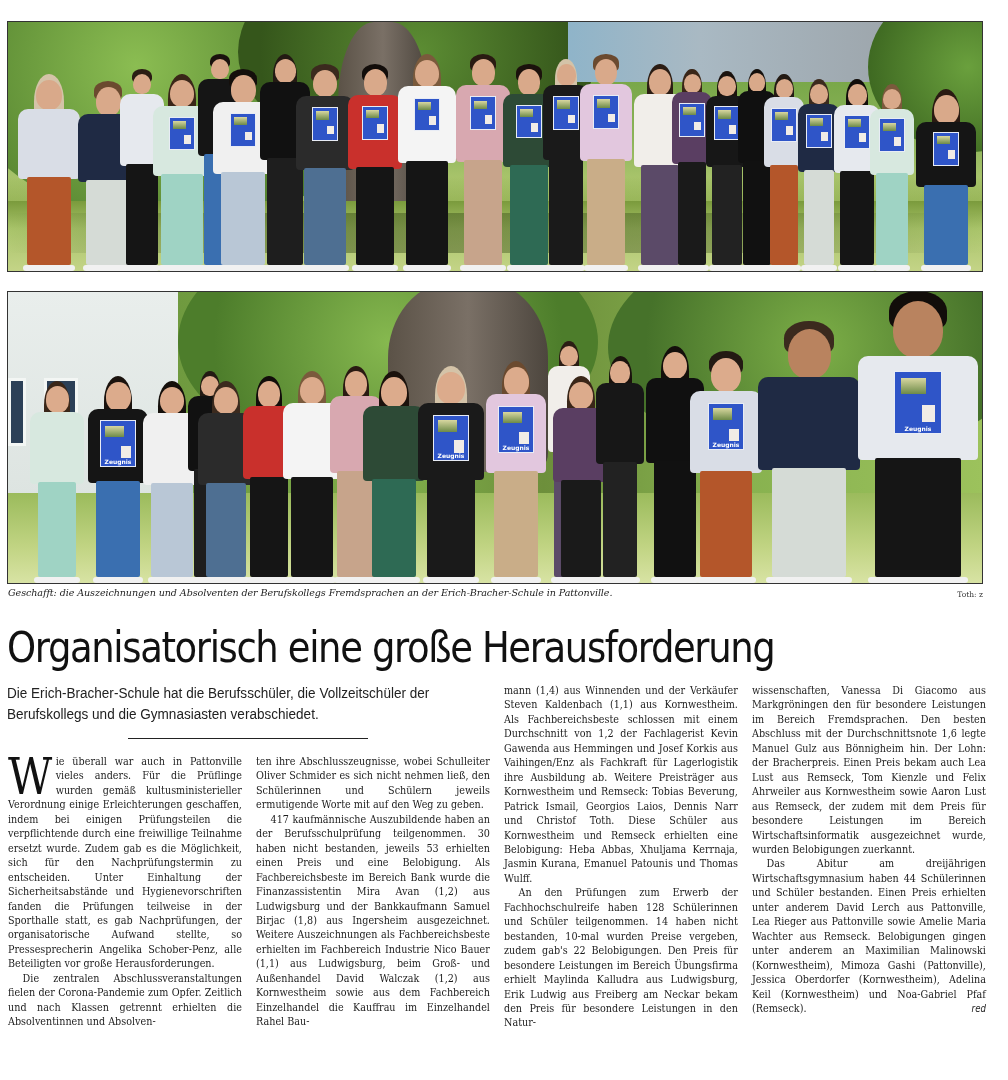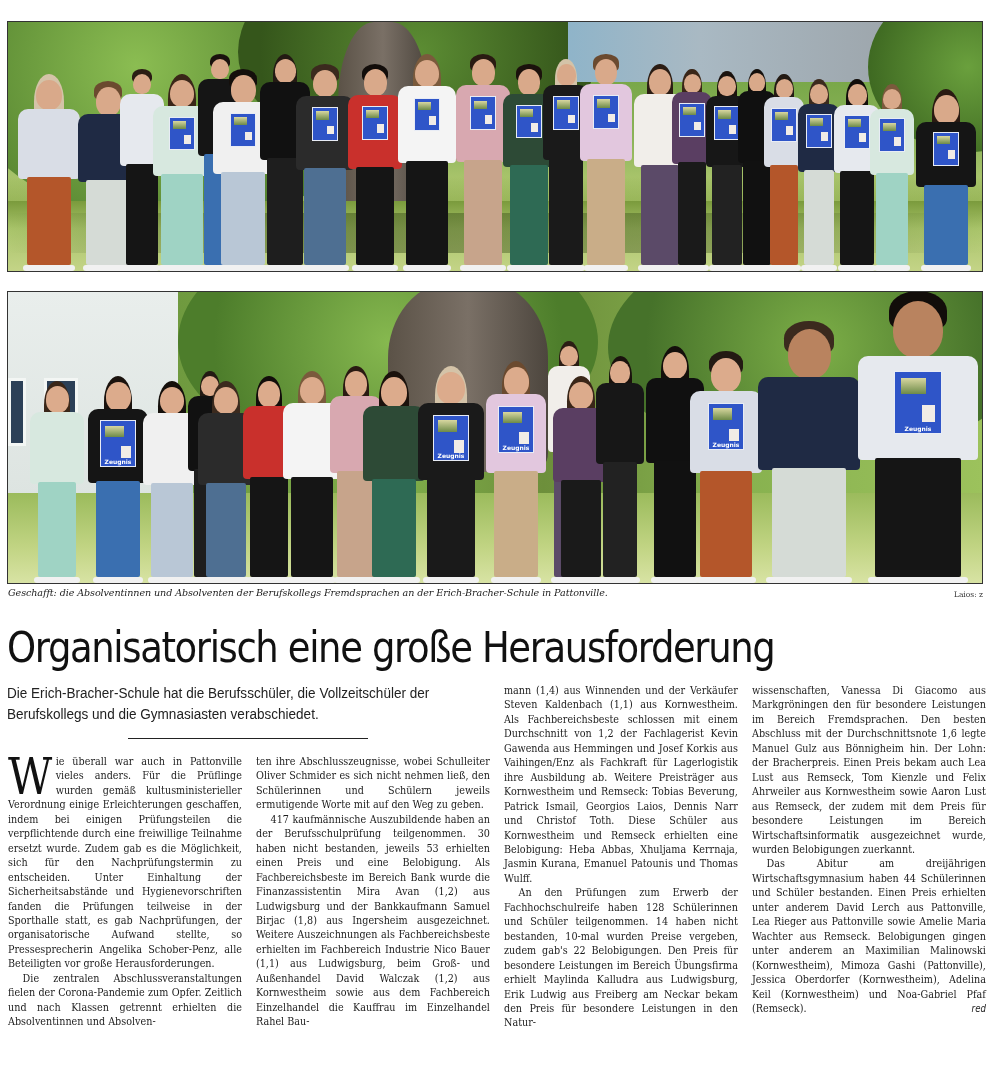--- a/index.html
+++ b/index.html
@@ -445,22 +445,22 @@
         <div class="shoes" style="left: 9.6px; bottom: 0px; width: 100.8px;"></div>
         <div class="folder" style="left: 36px; top: 78.16px; width: 48px; height: 62.4px;">
           <div class="pic"></div>
           <div class="portrait"></div>
           <div class="ztext">Zeugnis</div>
         </div>
       </div>
     </div>
 </div>
 
-<div id="caption">Geschafft: die Absolventinnen und Absolventen der Berufskollegs Fremdsprachen an der Erich-Bracher-Schule in Pattonville.</div>
-<div id="photo-credit">Laios: z</div>
+<div id="caption">Geschafft: die Auszeichnungen und Absolventen der Berufskollegs Fremdsprachen an der Erich-Bracher-Schule in Pattonville.</div>
+<div id="photo-credit">Toth: z</div>
 
 <h1 id="headline">Organisatorisch eine große Herausforderung</h1>
 <p id="subhead">Die Erich-Bracher-Schule hat die Berufsschüler, die Vollzeitschüler der Berufskollegs und die Gymnasiasten verabschiedet.</p>
 <div id="subhead-rule"></div>
 
 <div id="col1" class="col">
   <div class="inner">
     <p><span class="dropcap">W</span><span>ie überall war auch in Pattonville vieles anders. Für die Prüflinge wurden gemäß kultusministerieller Verordnung einige Erleichterungen geschaffen, indem bei einigen Prüfungsteilen die verpflichtende durch eine freiwillige Teilnahme ersetzt wurde. Zudem gab es die Möglichkeit, sich für den Nachprüfungstermin zu entscheiden. Unter Einhaltung der Sicherheitsabstände und Hygienevorschriften fanden die Prüfungen teilweise in der Sporthalle statt, es gab Nachprüfungen, der organisatorische Aufwand stellte, so Pressesprecherin Angelika Schober-Penz, alle Beteiligten vor große Herausforderungen.</span></p>
     <p class="indent">Die zentralen Abschlussveranstaltungen fielen der Corona-Pandemie zum Opfer. Zeitlich und nach Klassen getrennt erhielten die Absolventinnen und Absolven-</p>
   </div>

